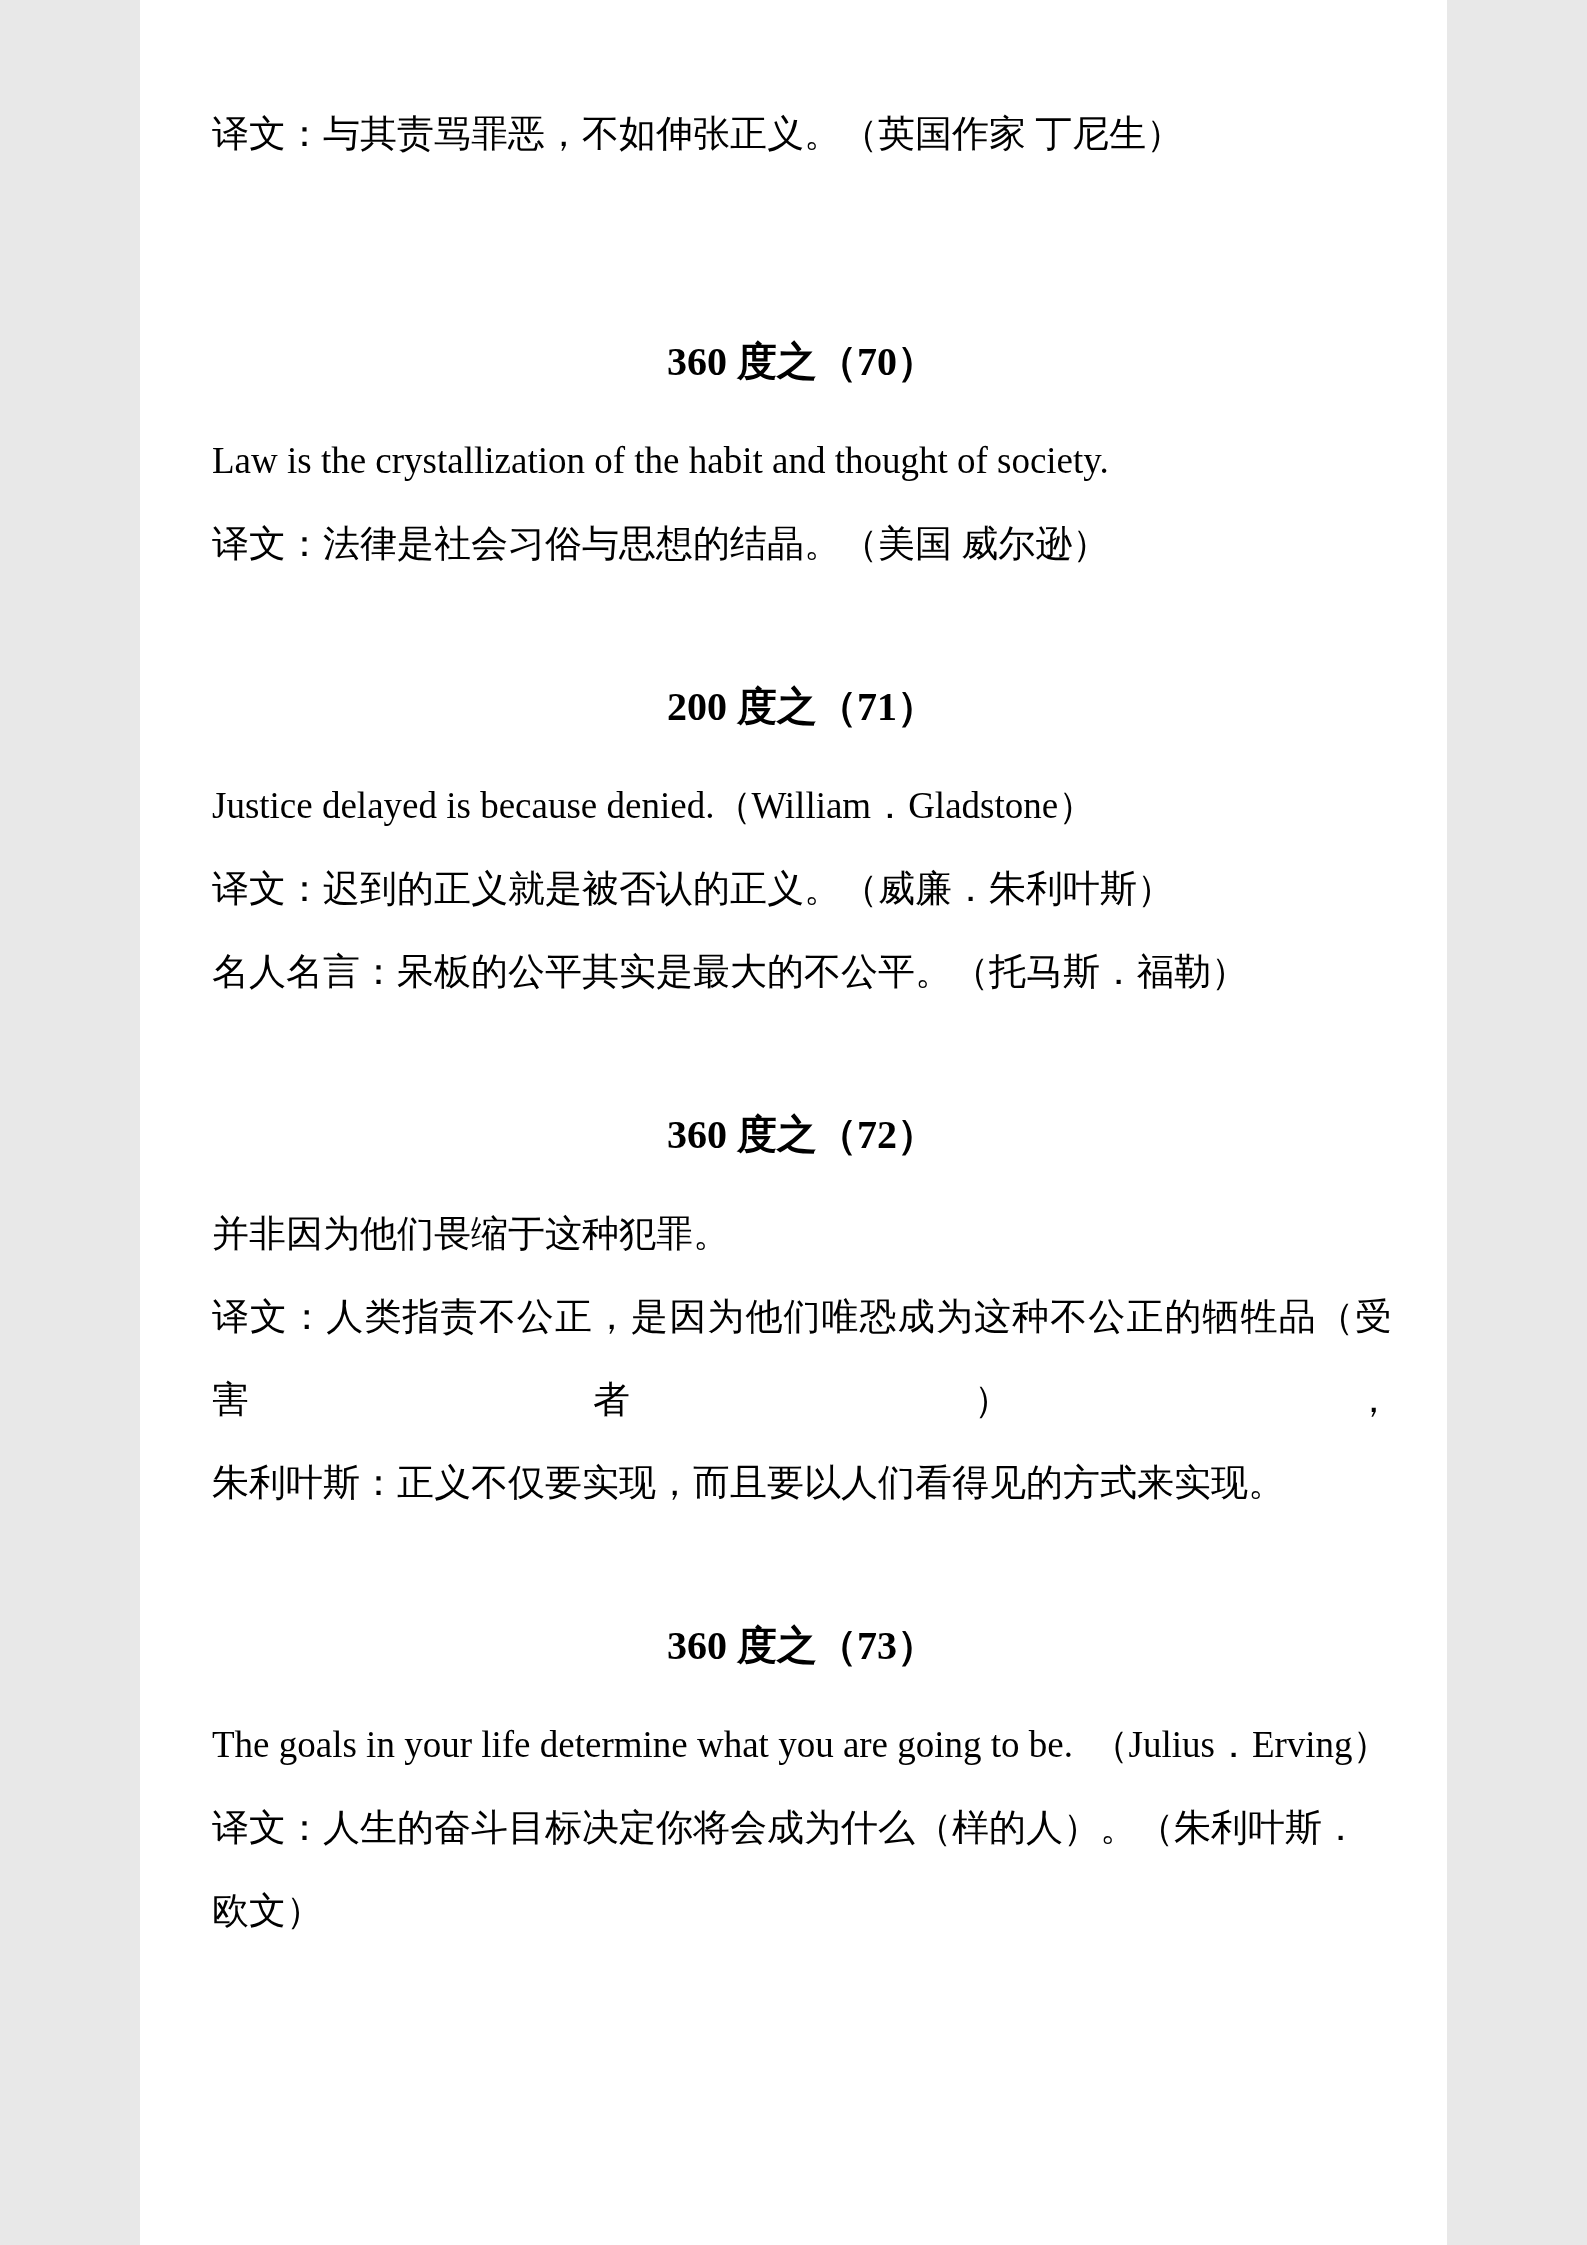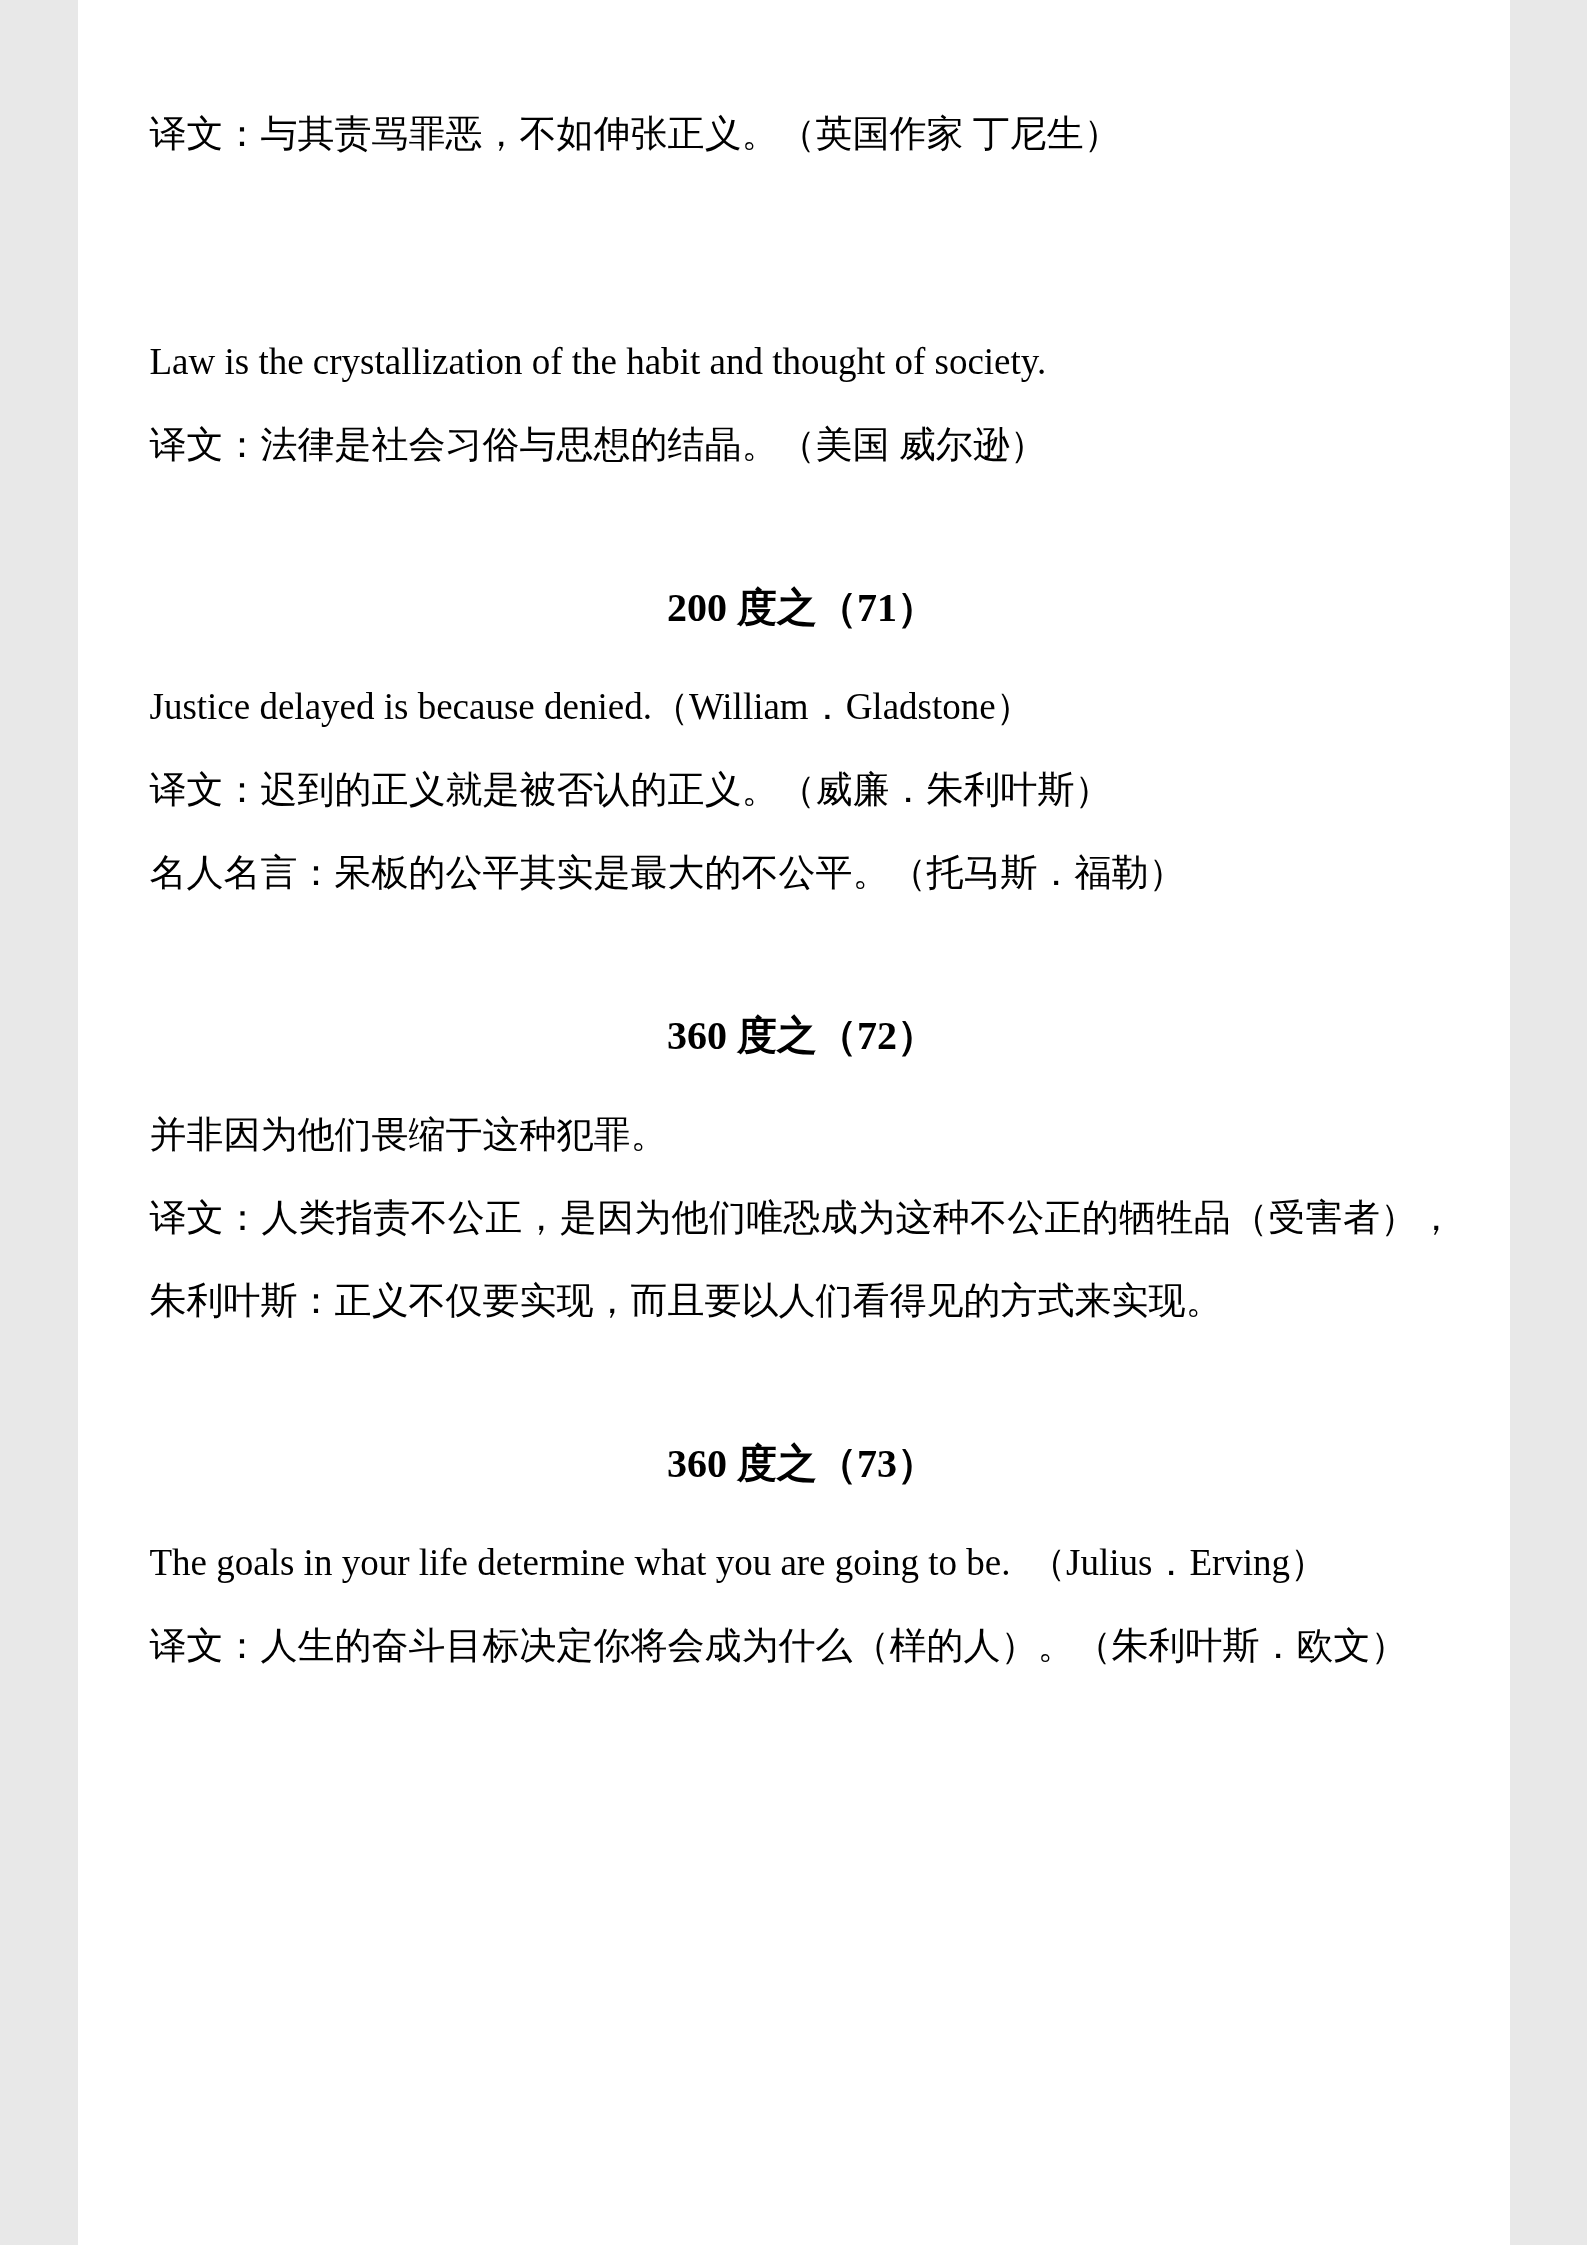--- a/index.html
+++ b/index.html
@@ -2,21 +2,21 @@
 <html><head>
 <meta charset="utf-8">
 <style>
   html, body {
     margin: 0;
     padding: 0;
     background: #e8e8e8;
   }
   .page {
     position: relative;
-    width: 1432px;
+    width: 1307px;
     height: 2245px;
     margin: 0 auto;
     background: #ffffff;
     box-sizing: border-box;
     padding: 92px 55px 0 72px;
     font-family: "Liberation Serif", "DejaVu Serif", serif;
     color: #000000;
     overflow: hidden;
   }
   .doc-line {
@@ -46,20 +46,21 @@
   }
 </style>
 </head>
 <body>
 
 <div class="page">
 
   <div class="doc-line">译文：与其责骂罪恶，不如伸张正义。（英国作家 丁尼生）</div>
 
   <div class="section first-section">
+    <div class="section-heading">360 度之（70）</div>
     <div class="doc-line">Law is the crystallization of the habit and thought of society.</div>
     <div class="doc-line">译文：法律是社会习俗与思想的结晶。（美国 威尔逊）</div>
   </div>
 
   <div class="section">
     <div class="section-heading">200 度之（71）</div>
     <div class="doc-line">Justice delayed is because denied.（William．Gladstone）</div>
     <div class="doc-line">译文：迟到的正义就是被否认的正义。（威廉．朱利叶斯）</div>
     <div class="doc-line">名人名言：呆板的公平其实是最大的不公平。（托马斯．福勒）</div>
   </div>

